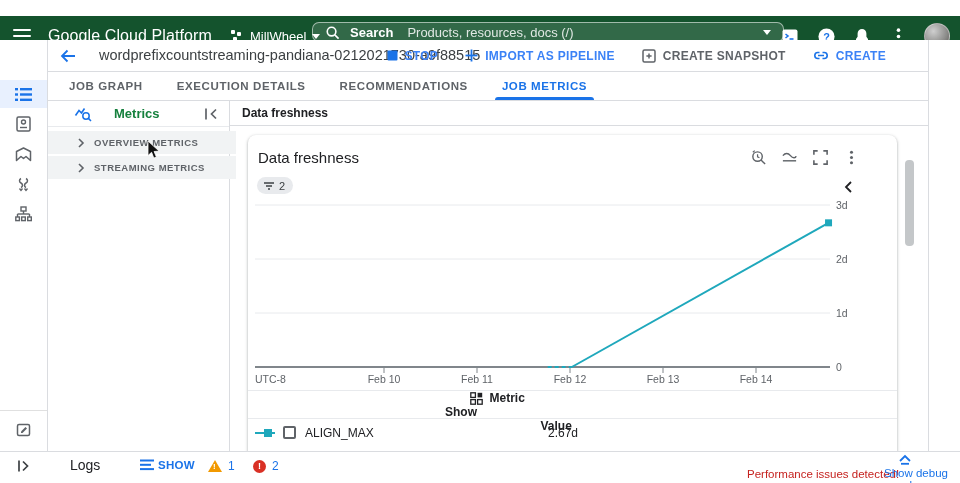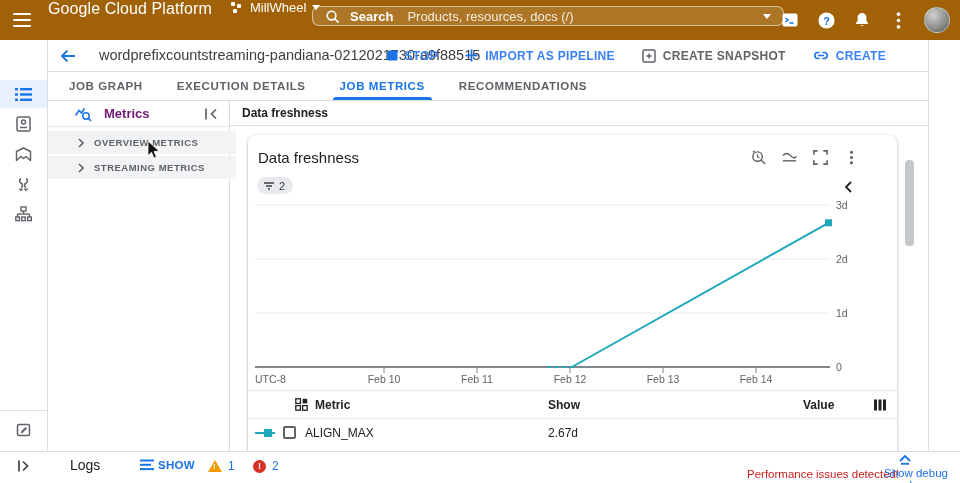--- a/index.html
+++ b/index.html
@@ -2,21 +2,21 @@
 <html><head>
 <meta charset="utf-8">
 <style>
   * { margin:0; padding:0; box-sizing:border-box; }
   html,body { width:960px; height:483px; }
   body { font-family:"Liberation Sans", sans-serif; background:#fff; color:#202124; }
   .screen { position:relative; width:960px; height:483px; overflow:hidden; background:#fff; }
   .abs { position:absolute; }
 
   
-  .topbar { left:0; top:0; width:960px; height:40px; background:#a16207; display:flex; align-items:flex-start; }
+  .topbar { left:0; top:16px; width:960px; height:40px; background:#14532d; display:flex; align-items:center; }
   .hamburger { width:44px; height:40px; display:flex; align-items:center; justify-content:center; cursor:pointer; }
   .hamburger span { display:block; width:18px; height:2px; background:#fff; border-radius:1px; box-shadow:0 6px 0 #fff, 0 -6px 0 #fff; }
   .gcp-logo { color:#fff; font-size:16px; letter-spacing:.1px; margin-left:4px; white-space:nowrap; }
   .proj-sel { display:flex; align-items:center; gap:6px; margin-left:18px; color:#fff; font-size:13px; cursor:pointer; }
   .proj-dots { width:14px; height:14px; position:relative; }
   .proj-dots i { position:absolute; width:4px; height:4px; background:#fff; border-radius:1px; }
   .caret { width:0; height:0; border-left:4px solid transparent; border-right:4px solid transparent; border-top:5px solid #fff; }
   .searchbox { position:absolute; left:312px; top:6px; width:472px; height:20px; border:1px solid rgba(255,255,255,.55); background:rgba(255,255,255,.13); border-radius:7px; display:flex; align-items:center; padding:0 12px; color:#fff; cursor:text; }
   .searchbox .s-label { font-size:13px; font-weight:bold; margin:0 14px 0 10px; }
   .searchbox .s-hint { font-size:13px; color:rgba(255,255,255,.85); }
@@ -43,21 +43,21 @@
 
   
   .rail { left:0; top:40px; width:48px; height:443px; background:#fff; border-right:1px solid #dadce0; }
   .rail-item { position:absolute; left:0; width:47px; height:28px; display:flex; align-items:center; justify-content:center; color:#5f6368; cursor:pointer; }
   .rail-item.active { background:#e8f0fe; color:#1a73e8; }
   .rail-div { position:absolute; left:0; width:47px; height:1px; background:#e0e0e0; }
 
   
   .mpanel { left:48px; top:101px; width:182px; height:350px; background:#fff; border-right:1px solid #dadce0; }
   .mpanel-head { position:absolute; left:0; top:0; width:181px; height:26px; border-bottom:1px solid #e8eaed; display:flex; align-items:center; }
-  .mpanel-title { font-size:13px; font-weight:bold; color:#701a75; margin-left:12px; }
+  .mpanel-title { font-size:13px; font-weight:bold; color:#15803d; margin-left:22px; }
   .mico { width:18px; height:18px; margin-left:26px; color:#1a73e8; }
   .pcollapse { position:absolute; right:10px; top:5px; width:16px; height:16px; color:#5f6368; cursor:pointer; }
   .msec { position:absolute; left:0; width:188px; height:23px; background:#f1f3f4; display:flex; align-items:center; cursor:pointer; }
   .msec .chev { width:10px; height:10px; margin-left:28px; color:#5f6368; }
   .msec .mlabel { font-size:9.5px; font-weight:bold; letter-spacing:.5px; color:#5f6368; margin-left:8px; }
 
   
   .crumbbar { left:230px; top:101px; width:698px; height:25px; background:#fff; border-bottom:1px solid #dadce0; display:flex; align-items:center; }
   .crumb { font-size:12px; font-weight:bold; color:#202124; margin-left:12px; }
   .card { left:248px; top:135px; width:649px; height:316px; background:#fff; border-radius:8px 8px 0 0; box-shadow:0 1px 2px rgba(60,64,67,.3), 0 1px 3px 1px rgba(60,64,67,.15); }
@@ -65,21 +65,21 @@
   .chip { position:absolute; left:9px; top:42px; height:17px; padding:0 8px 0 6px; background:#e8eaed; border-radius:9px; display:flex; align-items:center; gap:4px; font-size:11px; color:#3c4043; cursor:pointer; }
   .ctools { position:absolute; right:37px; top:14px; display:flex; gap:14px; color:#5f6368; }
   .ctools .tbtn { width:17px; height:17px; cursor:pointer; }
   .legend-chev { position:absolute; right:42px; top:46px; width:12px; height:12px; color:#202124; cursor:pointer; }
   #chart-svg { position:absolute; left:0; top:0; width:649px; height:316px; pointer-events:none; }
   .chart-svg-text { font-family:"Liberation Sans", sans-serif; }
 
   
   .mtable { position:absolute; left:0; top:255px; width:649px; }
   .trow { display:flex; align-items:center; height:28px; border-top:1px solid #e8eaed; font-size:12px; }
-  .trow.head { font-weight:bold; color:#202124; }
+  .trow.head { font-weight:bold; color:#202124;flex-direction:column; }
   .cell-metric { width:300px; display:flex; align-items:center; }
   .cell-name { width:255px; }
   .cell-value { width:64px; }
   .gridico { width:13px; height:13px; color:#202124; margin-left:47px; margin-right:7px; }
   .swatch { width:20px; height:10px; margin-left:7px; position:relative; }
   .swatch .ln { position:absolute; left:0; top:4px; width:20px; height:2px; }
   .swatch .sq { position:absolute; left:9px; top:1px; width:8px; height:8px; }
   .cbox { width:13px; height:13px; border:2px solid #5f6368; border-radius:2px; margin:0 9px 0 8px; cursor:pointer; }
   .colico { width:14px; height:14px; color:#202124; margin-left:6px; cursor:pointer; }
 
@@ -215,25 +215,25 @@
       <line x1="13.5" y1="3.5" x2="13.5" y2="14.5" stroke="currentColor" stroke-width="1.8"></line>
   </svg>
 
   <div class="tabsrow abs">
     <div class="tab">
         <span>JOB GRAPH</span>
       </div>
     <div class="tab">
         <span>EXECUTION DETAILS</span>
       </div>
+    <div class="tab">
+        <span>RECOMMENDATIONS</span>
+      </div>
     <div class="tab active">
         <span>JOB METRICS</span>
-      </div>
-    <div class="tab">
-        <span>RECOMMENDATIONS</span>
       </div>
   </div>
 
   <div class="rail abs"></div>
   <div class="rail-item active abs" style="top:80px;">
     <svg width="17" height="15" viewBox="0 0 17 15">
         <g fill="#1a73e8">
           <rect x="0" y="1" width="3" height="2.4"></rect>
           <rect x="5" y="1" width="12" height="2.4"></rect>
           <rect x="0" y="6.3" width="3" height="2.4"></rect>

